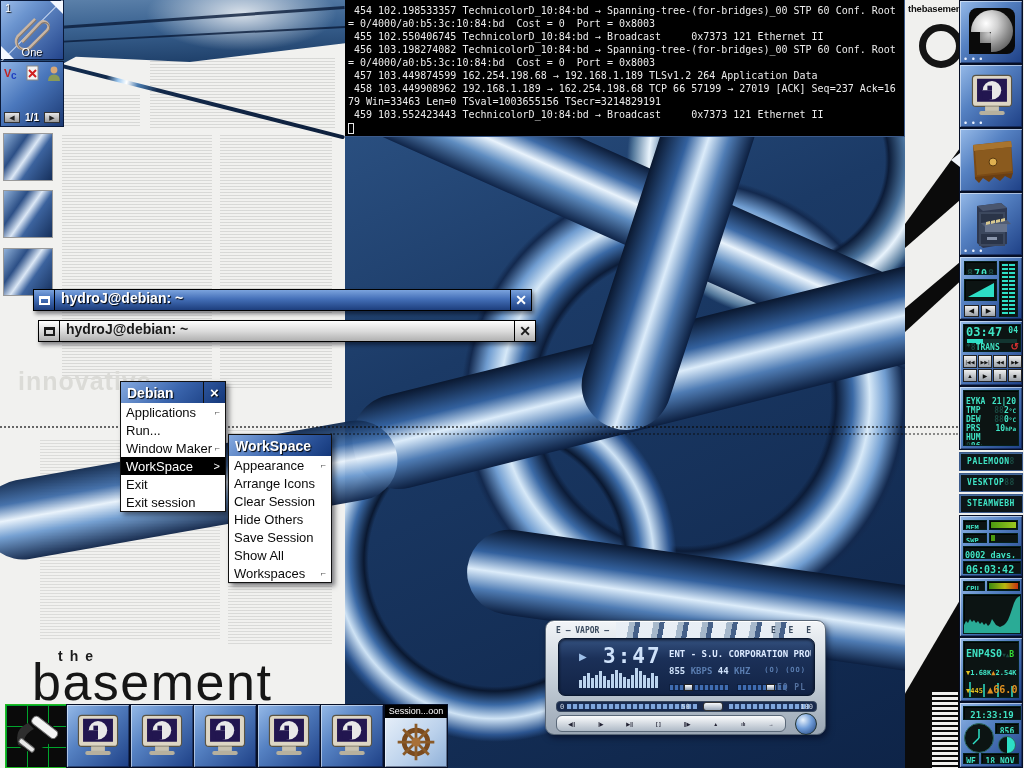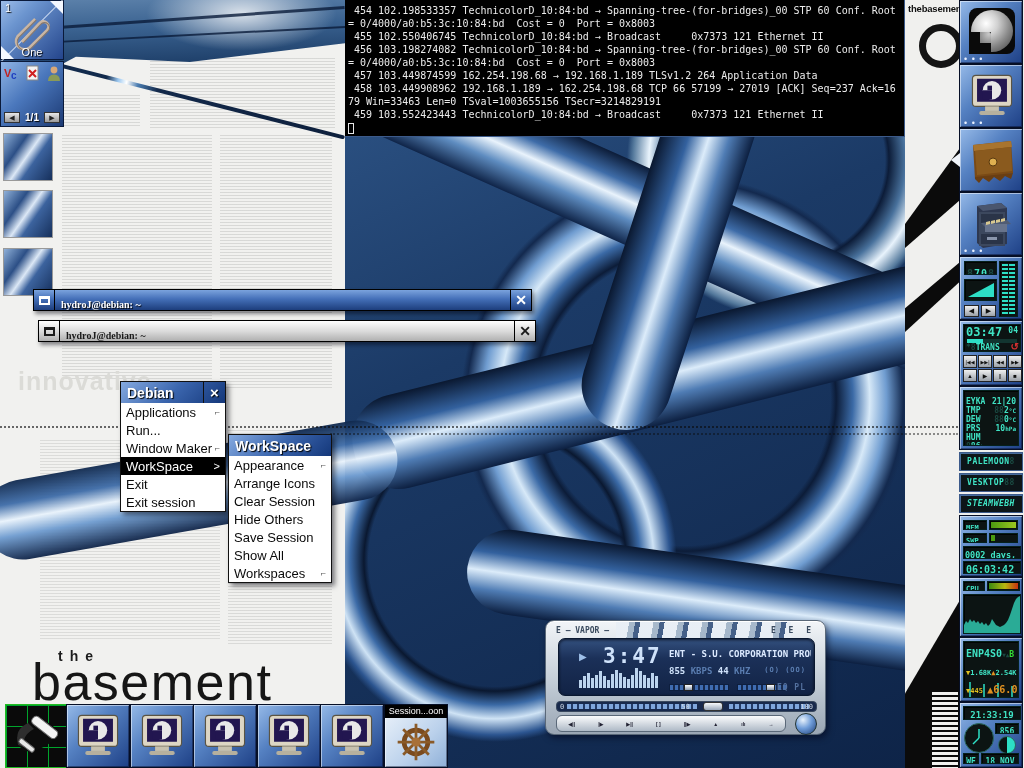--- a/index.html
+++ b/index.html
@@ -35,21 +35,21 @@
 #clip .c-bl{position:absolute;left:0;bottom:0;width:0;height:0;border-right:13px solid transparent;border-bottom:13px solid #f4f8ff;}
 #clip .num{position:absolute;left:4px;top:1px;color:#fff;font-size:11px;text-shadow:1px 1px 1px #000;}
 #clip .nm{position:absolute;left:0;right:0;bottom:1px;text-align:center;color:#fff;font-size:11px;text-shadow:1px 1px 1px #000;}
 #pager{position:absolute;left:0;top:61px;width:64px;height:66px;background:linear-gradient(135deg,#8fb4e4 0%,#4a77bc 45%,#1c3a74 100%);border:1px solid #0a1a3a;z-index:20;}
 #pager .apps{position:absolute;left:3px;top:3px;display:flex;gap:5px;}
 #pager .nav{position:absolute;left:0;right:0;bottom:3px;display:flex;align-items:center;justify-content:center;gap:5px;}
 .pbtn{width:16px;height:11px;background:linear-gradient(#e8e8e8,#9a9a9a);border:1px solid #333;font-size:7px;line-height:9px;text-align:center;color:#222;}
 #pager .pg{color:#fff;font-size:10px;font-weight:bold;text-shadow:1px 1px 1px #000;}
 .tbar{position:absolute;height:22px;display:flex;z-index:15;box-shadow:2px 3px 4px rgba(0,0,10,.45);}
 .tbar .tb-min{width:22px;border:1px solid #000;display:flex;align-items:center;justify-content:center;}
-.tbar .tb-body{flex:1;border:1px solid #000;border-left:none;border-right:none;padding-left:6px;display:flex;align-items:flex-end;font-size:10px;font-weight:bold;font-family:Liberation Serif, serif;}
+.tbar .tb-body{flex:1;border:1px solid #000;border-left:none;border-right:none;padding-left:6px;display:flex;align-items:flex-start;font-size:14px;font-weight:bold;}
 .tbar .tb-x{width:22px;border:1px solid #000;display:flex;align-items:center;justify-content:center;font-weight:bold;font-size:14px;}
 .tbar.focus .tb-min,.tbar.focus .tb-body,.tbar.focus .tb-x{background:linear-gradient(180deg,#7ba3dd 0%,#446fb8 45%,#1d3e7c 100%);color:#fff;}
 .tbar.focus .tb-body{text-shadow:1px 1px 1px #000;}
 .tbar.unfocus .tb-min,.tbar.unfocus .tb-body,.tbar.unfocus .tb-x{background:linear-gradient(180deg,#ffffff 0%,#dcdcdc 50%,#b0b0b0 100%);color:#1a1a1a;}
 .miniwin{width:11px;height:9px;border:2px solid currentColor;border-top-width:3px;}
 .menu{position:absolute;z-index:40;box-shadow:3px 3px 5px rgba(0,0,10,.5);border:1px solid #111;}
 .menu .mtitle{height:21px;background:linear-gradient(135deg,#85aae0 0%,#3b66ae 50%,#14377a 100%);color:#fff;font-weight:bold;font-size:14px;display:flex;align-items:center;padding-left:6px;text-shadow:1px 1px 1px #000;}
 .menu .mtitle .mx{margin-left:auto;width:22px;align-self:stretch;border-left:1px solid #111;display:flex;align-items:center;justify-content:center;font-size:15px;font-weight:bold;}
 .menu .mi{height:18px;background:#fff;color:#0a0a0a;font-size:13px;display:flex;align-items:center;padding:0 5px;position:relative;}
 .menu .mi.sel{background:#000;color:#fff;}
@@ -436,21 +436,21 @@
             <span style="font-size:8px;" class="lcd"><span class="dim">888</span><span style="font-size:6px;">⊘</span></span>
           </div>
         </div>
       </div>
       <div class="launcher" style="top: 452px;">
         <span class="lcd" style="font-size:8px;letter-spacing:.5px;">PALEMOON<span class="dim">8</span></span>
       </div>
       <div class="launcher" style="top: 473px;">
         <span class="lcd" style="font-size:8px;letter-spacing:.5px;">VESKTOP<span class="dim">88</span></span>
       </div>
-      <div class="launcher" style="top: 494px; font-style: italic;">
+      <div class="launcher" style="top: 494px;">
         <span class="lcd" style="font-size:8px;letter-spacing:.5px;">STEAMWEBH<span class="dim"></span></span>
       </div>
       <div class="tile" style="top: 515px; height: 62px;">
  <div style="position:absolute;left:3px;top:4px;display:flex;gap:2px;align-items:center;">
    <div class="lcdbox" style="width:24px;height:10px;line-height:8px;"><span class="lcd" style="font-size:7px;padding-left:2px;">MEM</span></div>
    <div class="lcdbox" style="width:29px;height:10px;">
             <div style="margin:1px;width:25px;height:6px;background:linear-gradient(90deg,#4a9a10,#9cc820);"></div>
           </div>
  </div>
  <div style="position:absolute;left:3px;top:17px;display:flex;gap:2px;align-items:center;">

